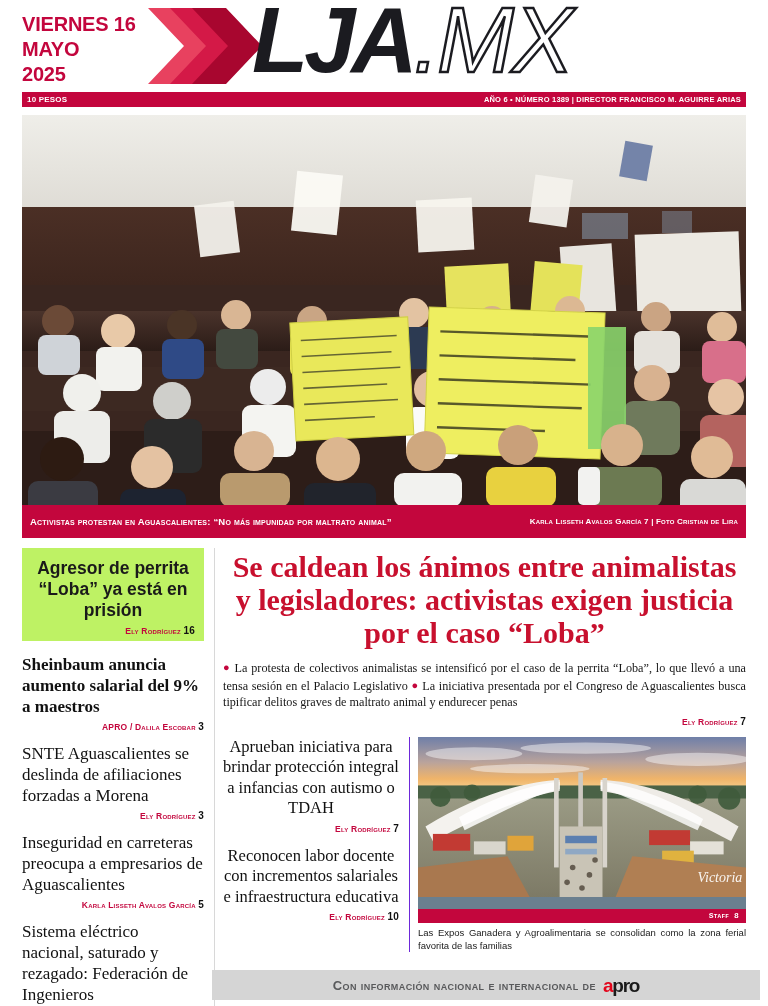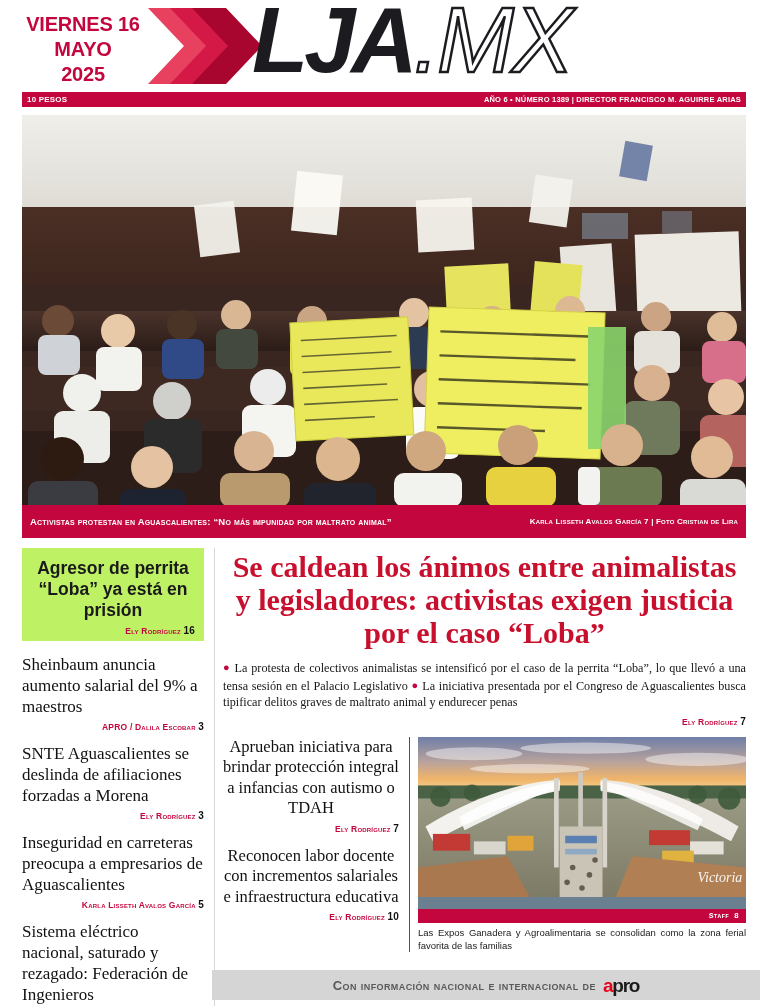--- a/index.html
+++ b/index.html
@@ -34,21 +34,20 @@
   }
   .date-block {
     width: 122px;
     padding-top: 12px;
     color: #c3063d;
     font-family: "Liberation Sans", sans-serif;
     font-weight: bold;
     font-size: 20px;
     line-height: 25px;
     letter-spacing: -0.2px;
-    text-align: center;
   }
   .date-line { display: block; white-space: nowrap; }
 
   .logo-wrap {
     flex: 1;
     position: relative;
     height: 92px;
     overflow: hidden;
   }
   .chevrons {
@@ -155,21 +154,21 @@
     line-height: 21px;
     text-align: center;
     color: #1a1a1a;
   }
   .side-head {
     font-family: "Liberation Serif", serif;
     font-size: 17px;
     line-height: 21px;
     color: #111111;
   }
-  .side-story.strong .side-head { font-weight: normal; }
+  .side-story.strong .side-head { font-weight: bold; }
   .byline {
     text-align: right;
     font-family: "Liberation Sans", sans-serif;
     font-size: 8.5px;
     font-weight: bold;
     font-variant: small-caps;
     color: #c3063d;
     margin-top: 4px;
     letter-spacing: 0.2px;
   }

